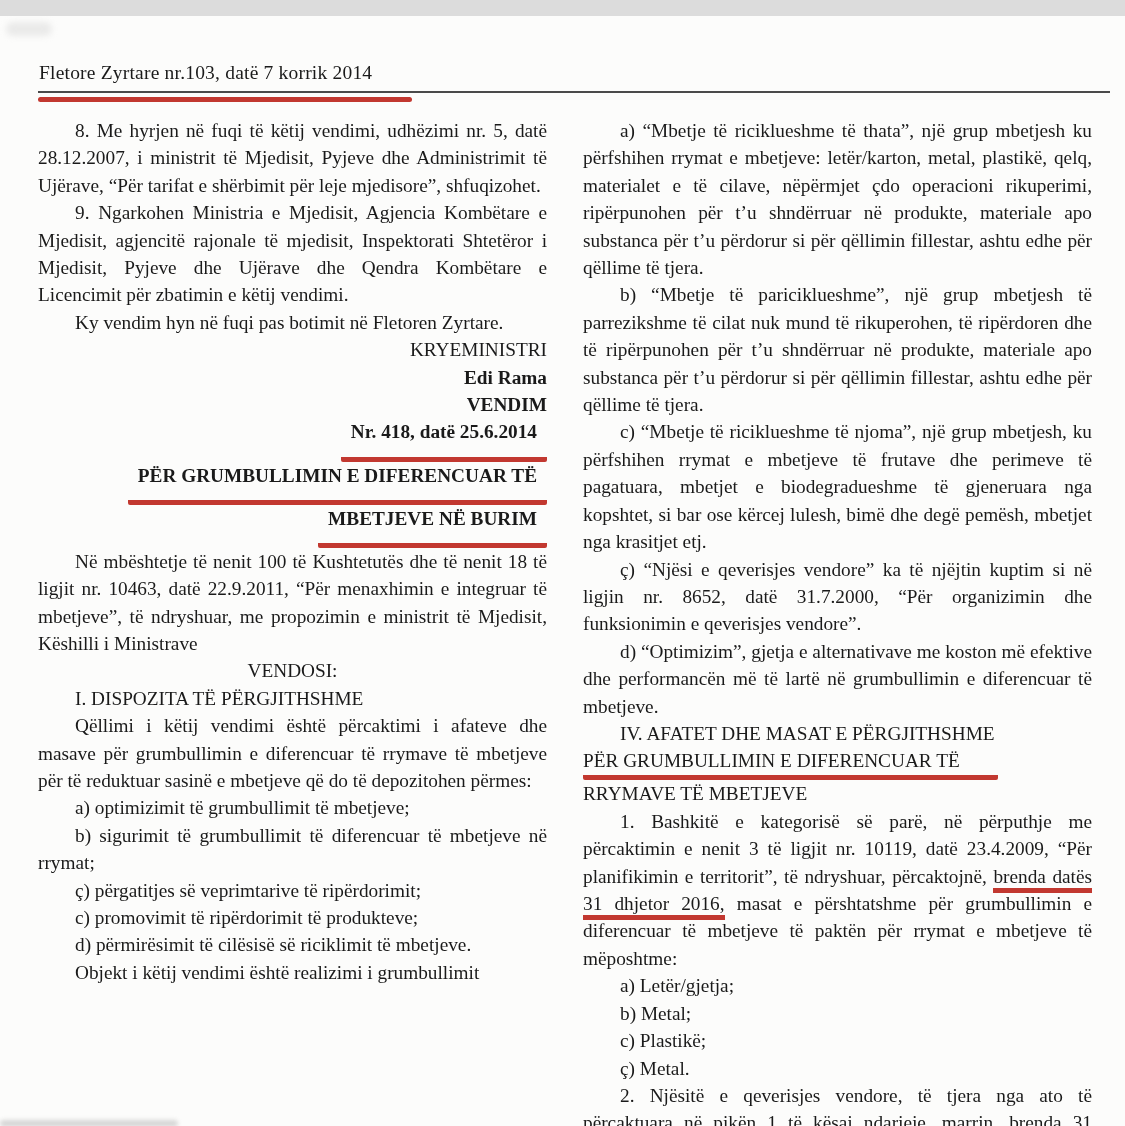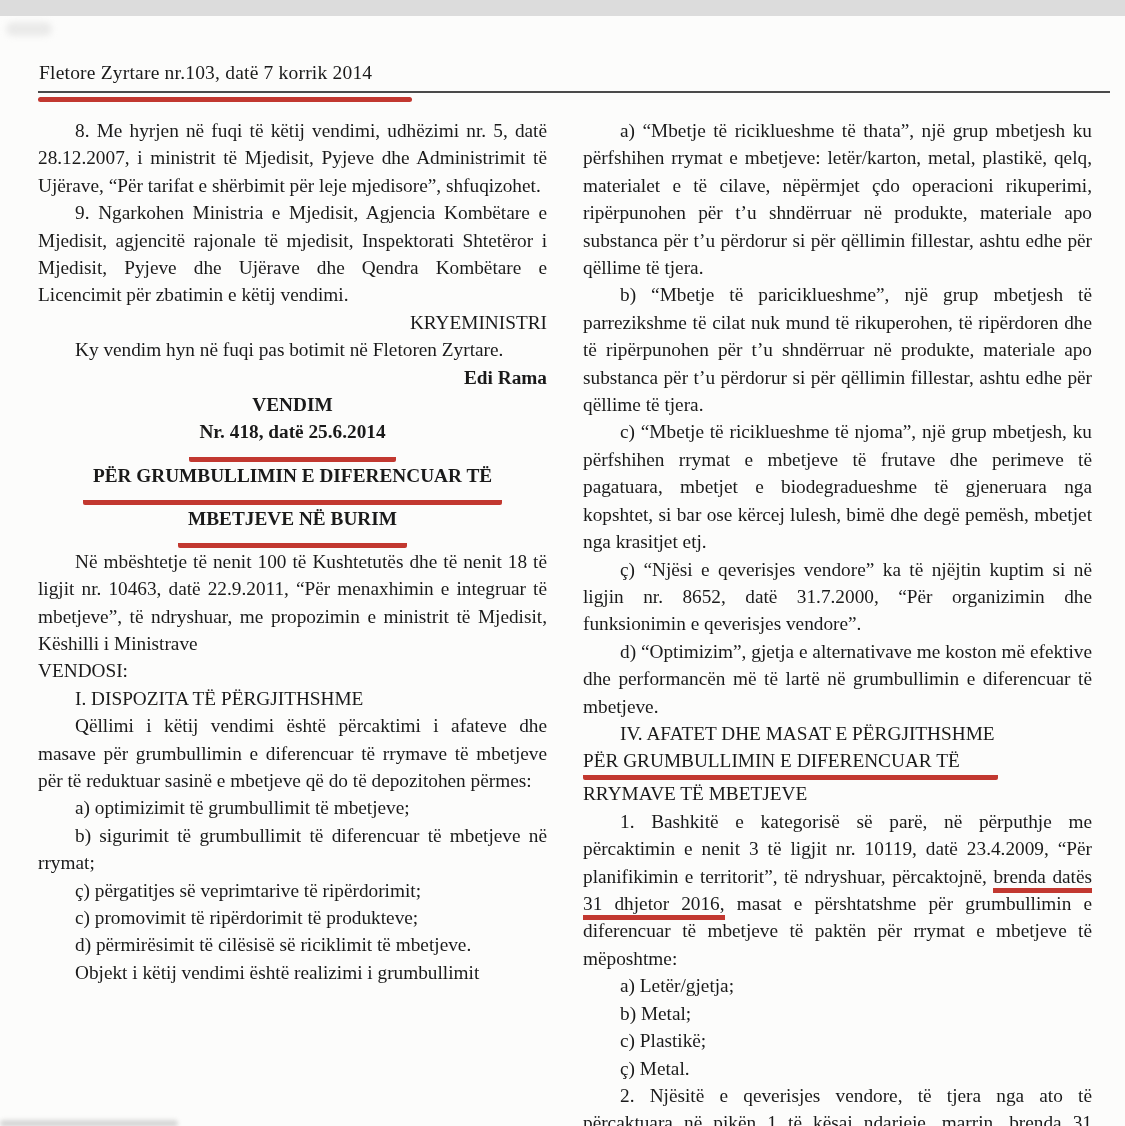--- a/index.html
+++ b/index.html
@@ -25,22 +25,22 @@
   .columns{
     position:absolute; top:101px; left:38px; width:1054px;
     display:flex; gap:36px;
   }
   .col{ width:509px; font-size:19.3px; line-height:27.4px; }
   p.blk{ margin:0; padding:0; }
   .t-p{ text-align:justify; text-indent:37px; }
   .t-noindent{ text-align:justify; }
   .t-sig-role{ text-align:right; padding-right:2px; margin-top:6px; }
   .t-sig-name{ text-align:right; padding-right:2px; font-weight:700; }
-  .t-center{ }
-  .t-center-bold{ text-align:center; font-weight:700; }
+  .t-center{ text-align:center; }
+  .t-center-bold{ text-align:right; font-weight:700; }
   .gap-md{ margin-top:18px; }
   .gap-lg{ margin-top:22px; }
   .gap-b{ margin-bottom:14px; }
   .has-red{ margin-bottom:5px; }
   .red-under{
     display:inline-block; border-bottom:5px solid var(--red);
     border-radius:2px; padding:0 10px 12px; line-height:1.25;
   }
   .t-noindent .red-under{ padding:0 38px 2px 0; }
   .red-inline{
@@ -61,22 +61,22 @@
 
 <div class="page">
   <div class="smudge-top"></div>
   <div class="gazette-header">Fletore Zyrtare nr.103, datë 7 korrik 2014</div>
   <div class="header-rule"></div>
   <div class="header-redline"></div>
   <div class="columns">
     <div class="col" id="col-left">
         <p class="blk t-p">8. Me hyrjen në fuqi të këtij vendimi, udhëzimi nr. 5, datë 28.12.2007, i ministrit të Mjedisit, Pyjeve dhe Administrimit të Ujërave, “Për tarifat e shërbimit për leje mjedisore”, shfuqizohet.</p>
         <p class="blk t-p">9. Ngarkohen Ministria e Mjedisit, Agjencia Kombëtare e Mjedisit, agjencitë rajonale të mjedisit, Inspektorati Shtetëror i Mjedisit, Pyjeve dhe Ujërave dhe Qendra Kombëtare e Licencimit për zbatimin e këtij vendimi.</p>
+        <p class="blk t-p">Ky vendim hyn në fuqi pas botimit në Fletoren Zyrtare.</p>
         <p class="blk t-sig-role">KRYEMINISTRI</p>
-        <p class="blk t-p">Ky vendim hyn në fuqi pas botimit në Fletoren Zyrtare.</p>
         <p class="blk t-sig-name">Edi Rama</p>
         <p class="blk t-center-bold gap-lg">VENDIM</p>
         <p class="blk t-center-bold has-red"><span class="red-under">Nr. 418, datë 25.6.2014</span></p>
         <p class="blk t-center-bold gap-md has-red"><span class="red-under">PËR GRUMBULLIMIN E DIFERENCUAR TË</span></p>
         <p class="blk t-center-bold has-red"><span class="red-under">MBETJEVE NË BURIM</span></p>
         <p class="blk t-p gap-md">Në mbështetje të nenit 100 të Kushtetutës dhe të nenit 18 të ligjit nr. 10463, datë 22.9.2011, “Për menaxhimin e integruar të mbetjeve”, të ndryshuar, me propozimin e ministrit të Mjedisit, Këshilli i Ministrave</p>
         <p class="blk t-center gap-md gap-b">VENDOSI:</p>
         <p class="blk t-p">I. DISPOZITA TË PËRGJITHSHME</p>
         <p class="blk t-p">Qëllimi i këtij vendimi është përcaktimi i afateve dhe masave për grumbullimin e diferencuar të rrymave të mbetjeve për të reduktuar sasinë e mbetjeve që do të depozitohen përmes:</p>
         <p class="blk t-p">a) optimizimit të grumbullimit të mbetjeve;</p>

